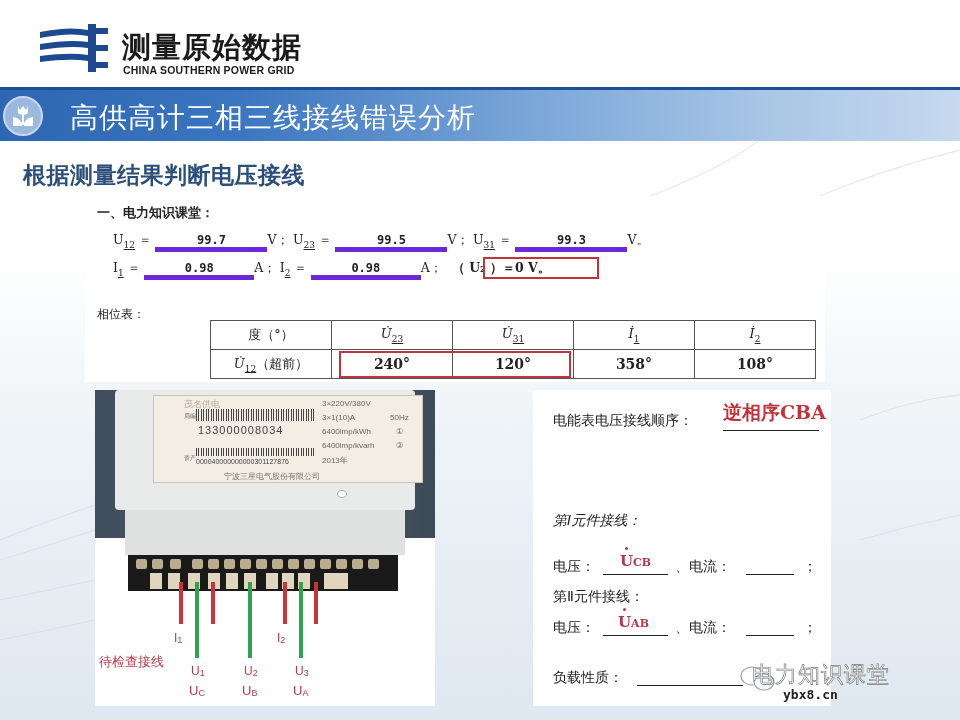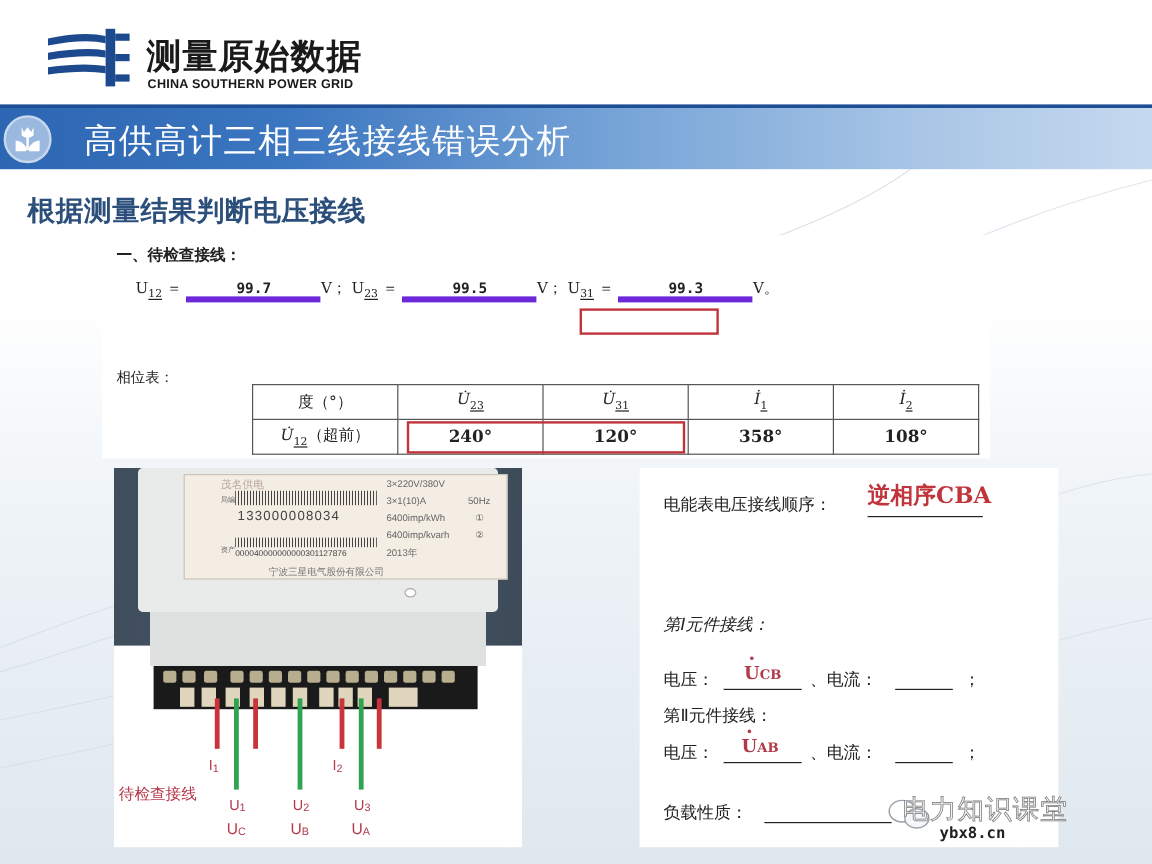--- a/index.html
+++ b/index.html
@@ -60,21 +60,21 @@
   .terminal { position: absolute; left: 33px; top: 165px; width: 270px; height: 36px; background: #1a1a1a; }
   .screw { position: absolute; top: 4px; width: 11px; height: 10px; background: #b9ad90; border-radius: 2px; }
   .block { position: absolute; top: 18px; width: 12px; height: 16px; background: #e0d6bd; }
   .wire { position: absolute; width: 4px; }
   .wire.red { background: #c9333a; }
   .wire.green { background: #2fa350; }
   .ph-lbl { position: absolute; font-size: 12px; color: #b43a4a; font-family: "Liberation Sans", sans-serif; }
   .ph-lbl sub { font-size: 9px; vertical-align: -1px; }
 
   
-  .answer { position: absolute; left: 533px; top: 390px; width: 349px; height: 316px; background: #fff; }
+  .answer { position: absolute; left: 533px; top: 390px; width: 298px; height: 316px; background: #fff; }
   .ans-t { position: absolute; font-size: 14px; color: #222; font-family: "DejaVu Sans", sans-serif; white-space: nowrap; }
   .ans-b { position: absolute; font-size: 15px; color: #111; font-weight: bold; font-family: "DejaVu Serif", serif; white-space: nowrap; }
   .ans-red { position: absolute; font-size: 19px; color: #c0343b; font-weight: bold; font-family: "DejaVu Serif", serif; white-space: nowrap; }
   .line { position: absolute; height: 1px; background: #222; }
   .uval { position: absolute; color: #b03a48; font-weight: bold; font-family: "DejaVu Serif", serif; font-size: 15px; }
   .uval .dot { position: absolute; left: 5px; top: -5px; width: 3px; height: 3px; border-radius: 50%; background: #b03a48; }
   .uval small { font-size: 11px; }
 
   .wm { position: absolute; left: 752px; top: 660px; font-size: 22px; color: #f2f4f6; font-family: "DejaVu Sans", sans-serif; -webkit-text-stroke: 0.6px #777; letter-spacing: 1px; }
   .wm-icon { position: absolute; left: 738px; top: 664px; }
@@ -122,34 +122,43 @@
         <path d="M23 14 Q 18 14 14 20 L14 23 L23 23 Z"></path>
       </g>
     </svg>
   </div>
   <div class="title-text">高供高计三相三线接线错误分析</div>
 </div>
 
 <div class="subtitle">根据测量结果判断电压接线</div>
 
 <div class="doc">
-  <div class="doc-h1">一、待检查接线：</div>
+  <div class="doc-h1">一、电力知识课堂：</div>
 
   <div class="row" style="left:28px; top:36px;">
     <span class="sym"><span>U</span><sub>12</sub></span>
     <span>＝</span>
     <span class="blank" style="width:112px;">99.7</span><span>V；</span>
     <span class="sym"><span>U</span><sub>23</sub></span>
     <span>＝</span>
     <span class="blank" style="width:112px;">99.5</span><span>V；</span>
     <span class="sym"><span>U</span><sub>31</sub></span>
     <span>＝</span>
     <span class="blank" style="width:112px;">99.3</span><span>V。</span>
   </div>
 
+  <div class="row" style="left:28px; top:64px;">
+    <span class="sym"><span>I</span><sub>1</sub></span>
+    <span>＝</span>
+    <span class="blank" style="width:110px;">0.98</span><span>A；</span>
+    <span class="sym"><span>I</span><sub>2</sub></span>
+    <span>＝</span>
+    <span class="blank" style="width:110px;">0.98</span><span>A；</span>
+    <span style="font-weight:bold; margin-left:6px;">（ U₂ ）＝0 V。</span>
+  </div>
   <div class="redbox" style="left:398px; top:61px; width:116px; height:22px;"></div>
 
   <div class="phase-label">相位表：</div>
 
   <table class="phase">
     <tbody>
         <tr>
       <td class="first">度（°）</td>
       <td class="hdr"><span>U̇</span><sub>23</sub></td>
       <td class="hdr"><span>U̇</span><sub>31</sub></td>

